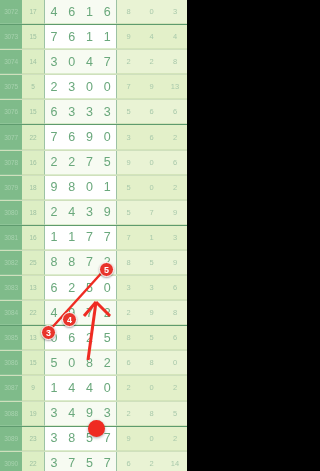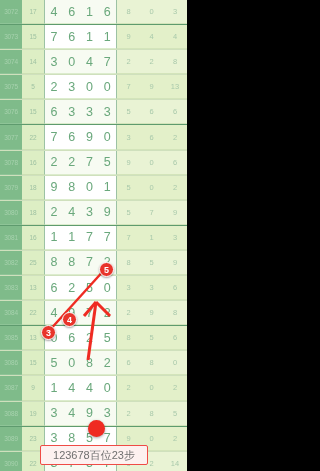--- a/index.html
+++ b/index.html
@@ -356,17 +356,14 @@
     </g>
   </svg>
 
   <div id="badges">
       <div class="badge" style="left: 99px; top: 262px;">5</div>
       <div class="badge" style="left: 62px; top: 312px;">4</div>
       <div class="badge" style="left: 41px; top: 325px;">3</div>
       <div class="dot" style="left: 88px; top: 420px;"></div>
     </div>
 
-  <div id="tag">
-    <span>123678百位23步</span>
-  </div>
 
 </div>
 
 </body></html>

